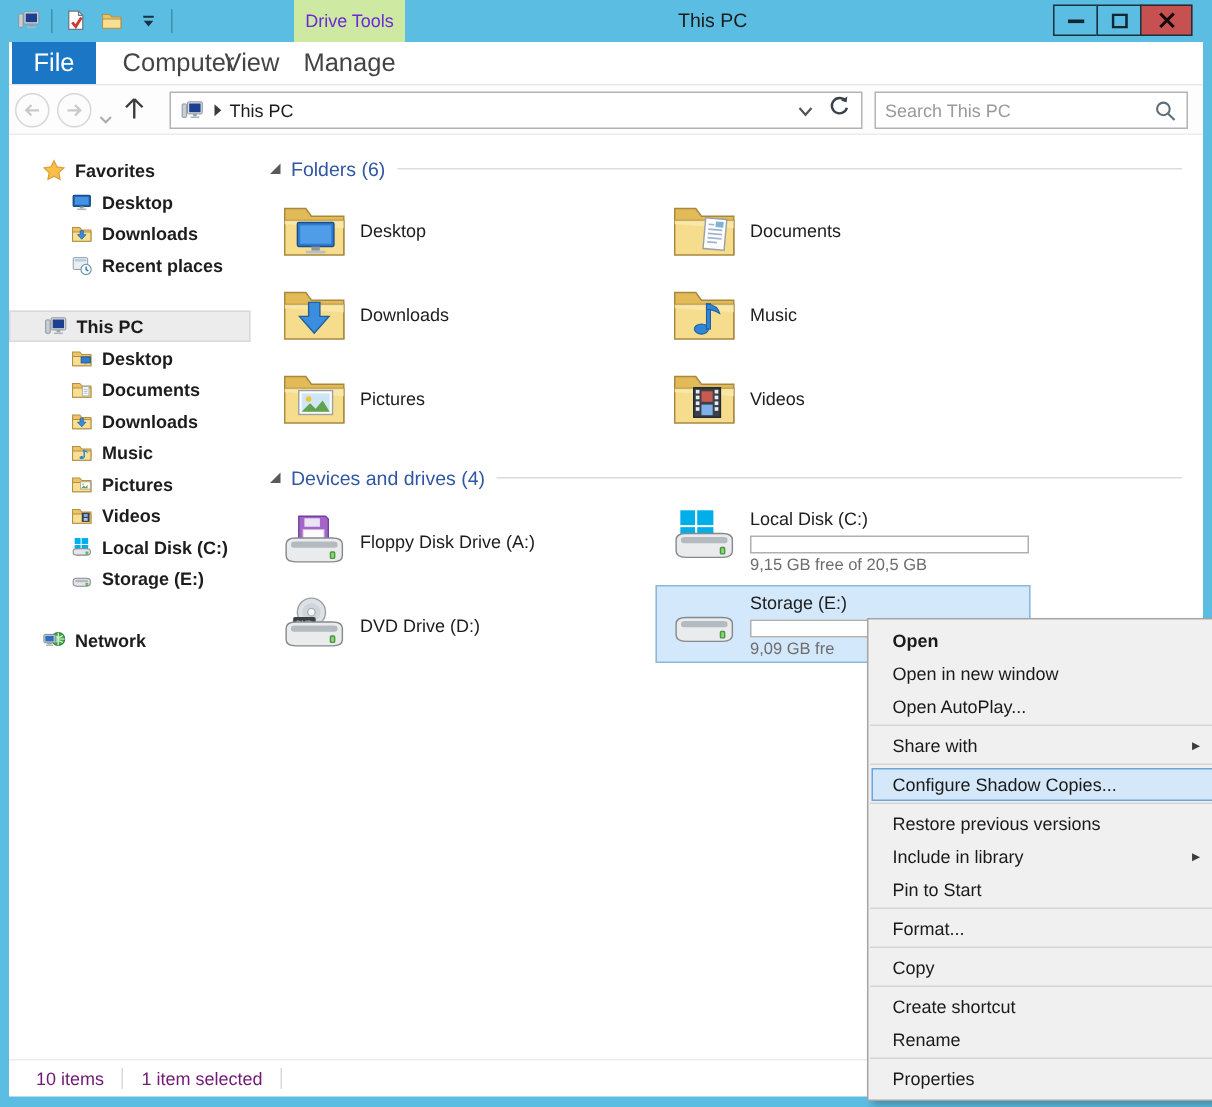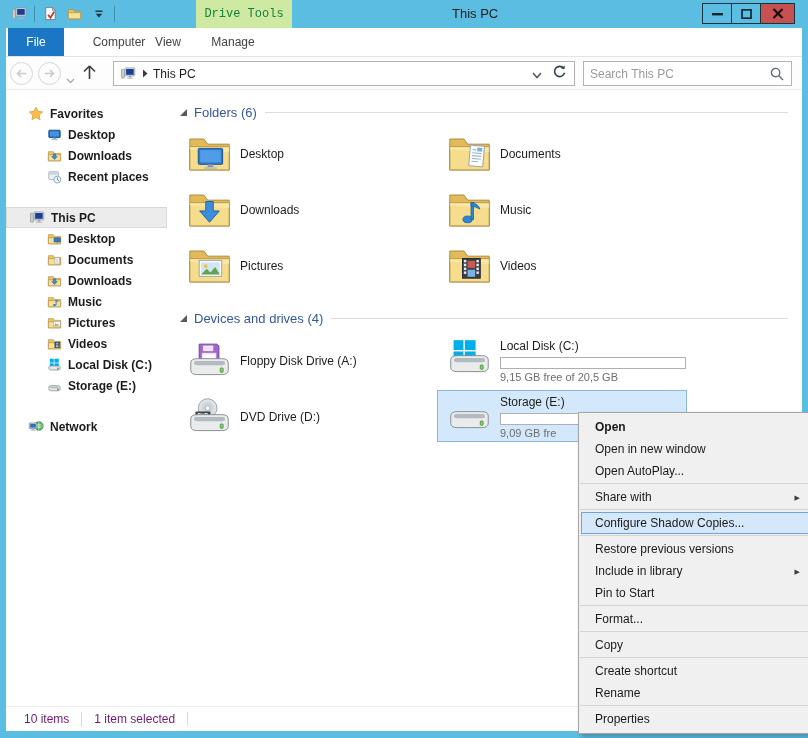--- a/index.html
+++ b/index.html
@@ -8,30 +8,30 @@
   
   .edge{position:absolute;background:#5cbde2;z-index:5;}
   .edge.left{left:0;top:28px;width:6px;bottom:0;}
   .edge.right{right:0;top:28px;width:6px;bottom:0;}
   .edge.bottom{left:0;right:0;bottom:0;height:7px;}
   
   .titlebar{position:absolute;left:0;top:0;width:100%;height:28px;background:#5cbde2;z-index:6;}
   .qat{position:absolute;left:10px;top:5px;display:flex;align-items:center;gap:7px;}
   .qat .sep{width:1px;height:16px;background:rgba(10,60,80,.35);}
   .qat .qbtn{display:flex;align-items:center;justify-content:center;width:17px;height:17px;}
-  .drive-tools{position:absolute;left:196px;top:0;width:96px;height:28px;background:#cde9a2;color:#15803d;
-    font-size:12px;text-align:center;line-height:28px;font-family:Liberation Mono, monospace;}
+  .drive-tools{position:absolute;left:196px;top:0;width:74px;height:28px;background:#cde9a2;color:#6d28d9;
+    font-size:12px;text-align:center;line-height:28px;}
   .win-title{position:absolute;left:452px;top:6px;font-size:13px;color:#1c1c1c;}
   .win-controls{position:absolute;right:13px;top:3px;display:flex;}
   .wbtn{width:30px;height:21px;border:1px solid #16323c;margin-left:-1px;display:flex;align-items:center;justify-content:center;background:#5cbde2;}
   .wbtn.close{width:35px;background:#c75050;}
   
   .tabs-row{position:absolute;left:0;top:28px;width:100%;height:29px;background:#ffffff;border-bottom:1px solid #e4e4e4;z-index:4;}
   .tabs{display:flex;margin-left:8px;height:100%;}
-  .tab{font-size:12px;color:#444;display:flex;align-items:center;justify-content:center;}
+  .tab{font-size:17px;color:#444;display:flex;align-items:center;justify-content:center;}
   .tab.file{width:56px;background:#1b77c6;color:#fff;}
   .tab.computer{width:76px;padding-left:34px;}
   .tab.view{width:56px;}
   .tab.manage{width:74px;}
   .ribbon-right{position:absolute;right:14px;top:34px;display:flex;align-items:center;gap:12px;}
   
   .toolbar{position:absolute;left:0;top:57px;width:100%;height:33px;background:#fdfdfd;border-bottom:1px solid #ececec;z-index:4;}
   .navcirc{position:absolute;width:23px;height:23px;border-radius:50%;border:1px solid #d7d7d7;background:#fcfcfc;display:flex;align-items:center;justify-content:center;}
   .addr{position:absolute;left:113px;top:4px;width:462px;height:25px;border:1px solid #b3b3b3;background:#fff;display:flex;align-items:center;}
   .addr .crumb-txt{font-size:12px;color:#1c1c1c;margin-left:5px;}

